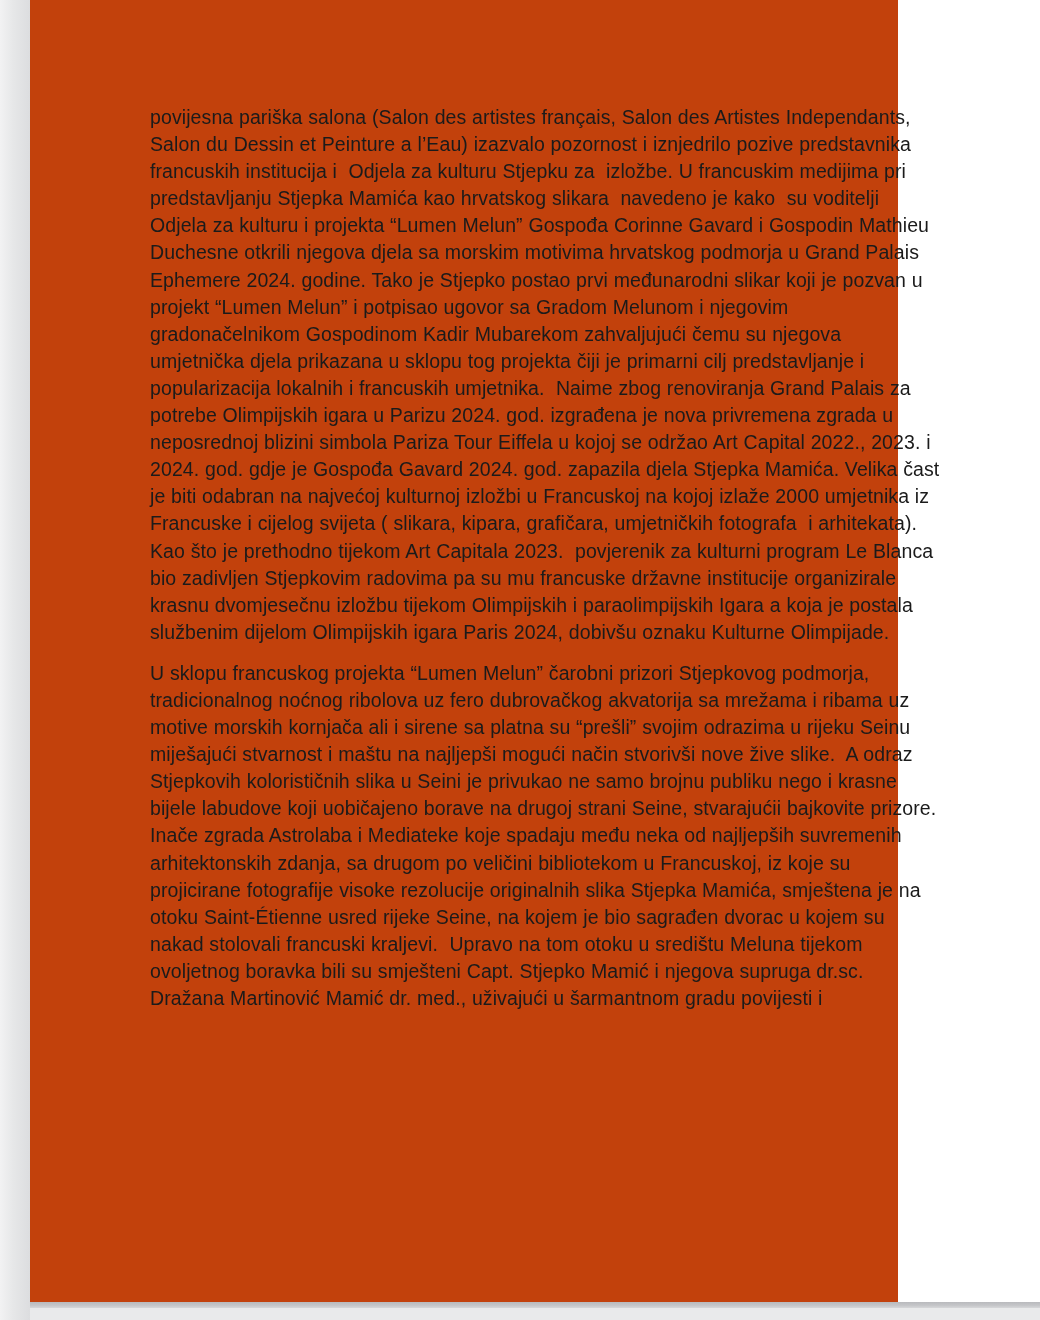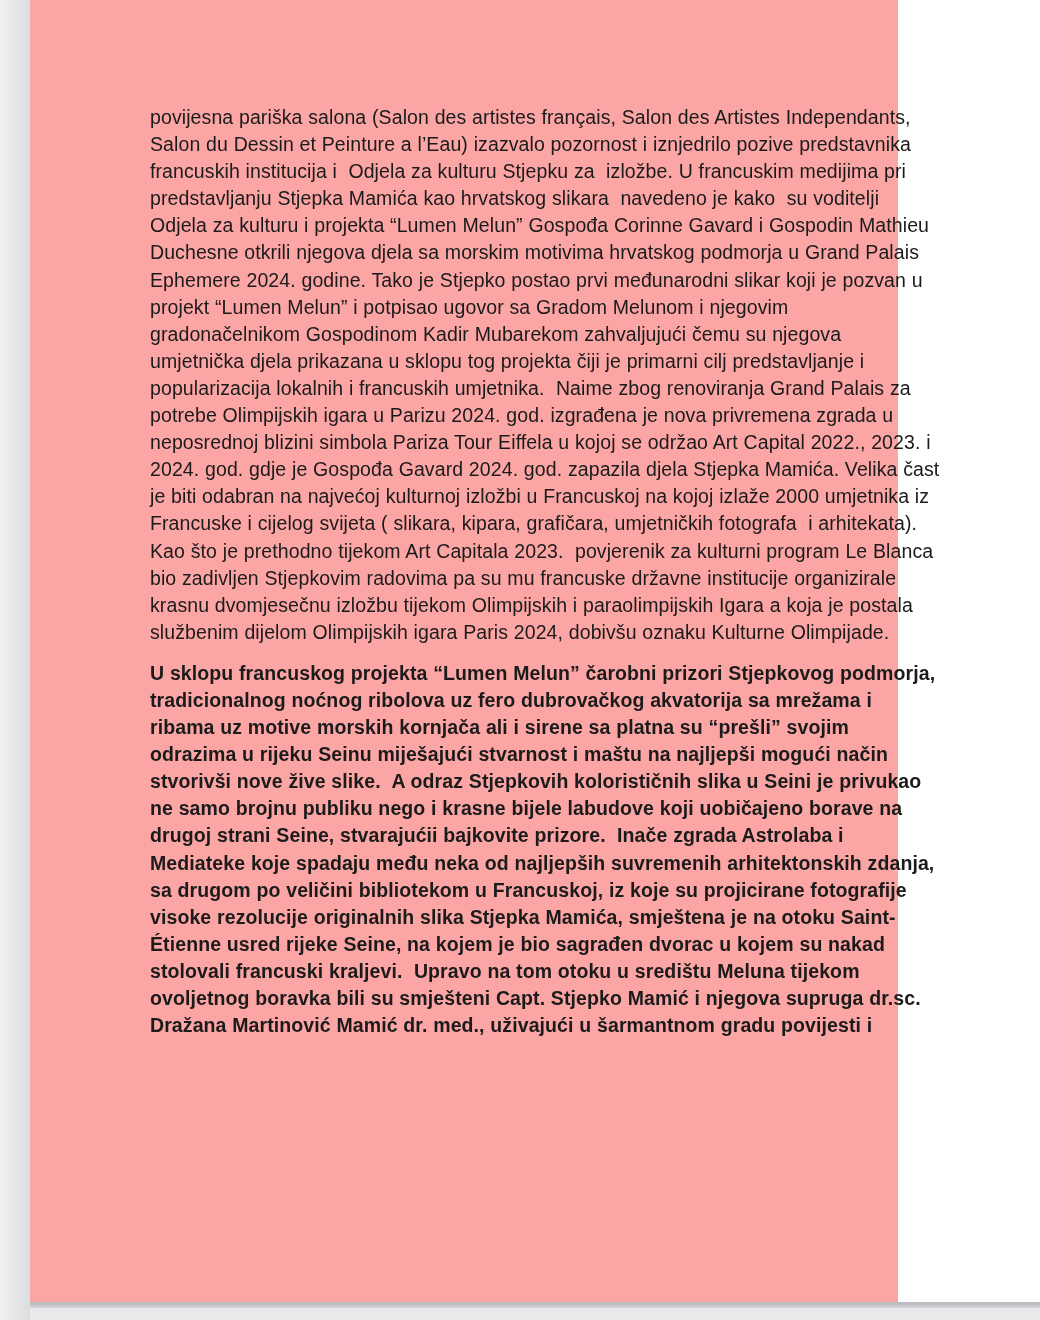--- a/index.html
+++ b/index.html
@@ -26,21 +26,21 @@
     background: linear-gradient(to right, #f2f2f3 0%, #e6e7e8 45%, #dcdddf 100%);
   }
 
   
   #document-page {
     position: absolute;
     left: 30px;
     top: 0;
     width: 868px;
     height: 1302px;
-    background: #fca5a5;
+    background: #c2410c;
     box-sizing: border-box;
   }
 
   
   #page-bottom-shadow {
     position: absolute;
     left: 30px;
     top: 1302px;
     width: 1010px;
     height: 6px;
@@ -69,21 +69,20 @@
     line-height: 27.1px;
     color: #1b1b1b;
     letter-spacing: 0.005em;
     white-space: pre-wrap;
     word-spacing: 0.01em;
     text-align: left;
     font-weight: 400;
   }
   p.doc-paragraph:last-child {
     margin-bottom: 16px;
-    font-weight: bold;
   }
 </style>
 </head>
 <body>
 
 <div id="viewport-gutter"></div>
 
 <div id="document-page">
   <div id="document-body">
     <p class="doc-paragraph">povijesna pariška salona (Salon des artistes français, Salon des Artistes Independants, Salon du Dessin et Peinture a l’Eau) izazvalo pozornost i iznjedrilo pozive predstavnika francuskih institucija i  Odjela za kulturu Stjepku za  izložbe. U francuskim medijima pri predstavljanju Stjepka Mamića kao hrvatskog slikara  navedeno je kako  su voditelji Odjela za kulturu i projekta “Lumen Melun” Gospođa Corinne Gavard i Gospodin Mathieu Duchesne otkrili njegova djela sa morskim motivima hrvatskog podmorja u Grand Palais Ephemere 2024. godine. Tako je Stjepko postao prvi međunarodni slikar koji je pozvan u projekt “Lumen Melun” i potpisao ugovor sa Gradom Melunom i njegovim gradonačelnikom Gospodinom Kadir Mubarekom zahvaljujući čemu su njegova umjetnička djela prikazana u sklopu tog projekta čiji je primarni cilj predstavljanje i popularizacija lokalnih i francuskih umjetnika.  Naime zbog renoviranja Grand Palais za potrebe Olimpijskih igara u Parizu 2024. god. izgrađena je nova privremena zgrada u neposrednoj blizini simbola Pariza Tour Eiffela u kojoj se održao Art Capital 2022., 2023. i 2024. god. gdje je Gospođa Gavard 2024. god. zapazila djela Stjepka Mamića. Velika čast je biti odabran na najvećoj kulturnoj izložbi u Francuskoj na kojoj izlaže 2000 umjetnika iz Francuske i cijelog svijeta ( slikara, kipara, grafičara, umjetničkih fotografa  i arhitekata).  Kao što je prethodno tijekom Art Capitala 2023.  povjerenik za kulturni program Le Blanca bio zadivljen Stjepkovim radovima pa su mu francuske državne institucije organizirale krasnu dvomjesečnu izložbu tijekom Olimpijskih i paraolimpijskih Igara a koja je postala službenim dijelom Olimpijskih igara Paris 2024, dobivšu oznaku Kulturne Olimpijade.</p>

